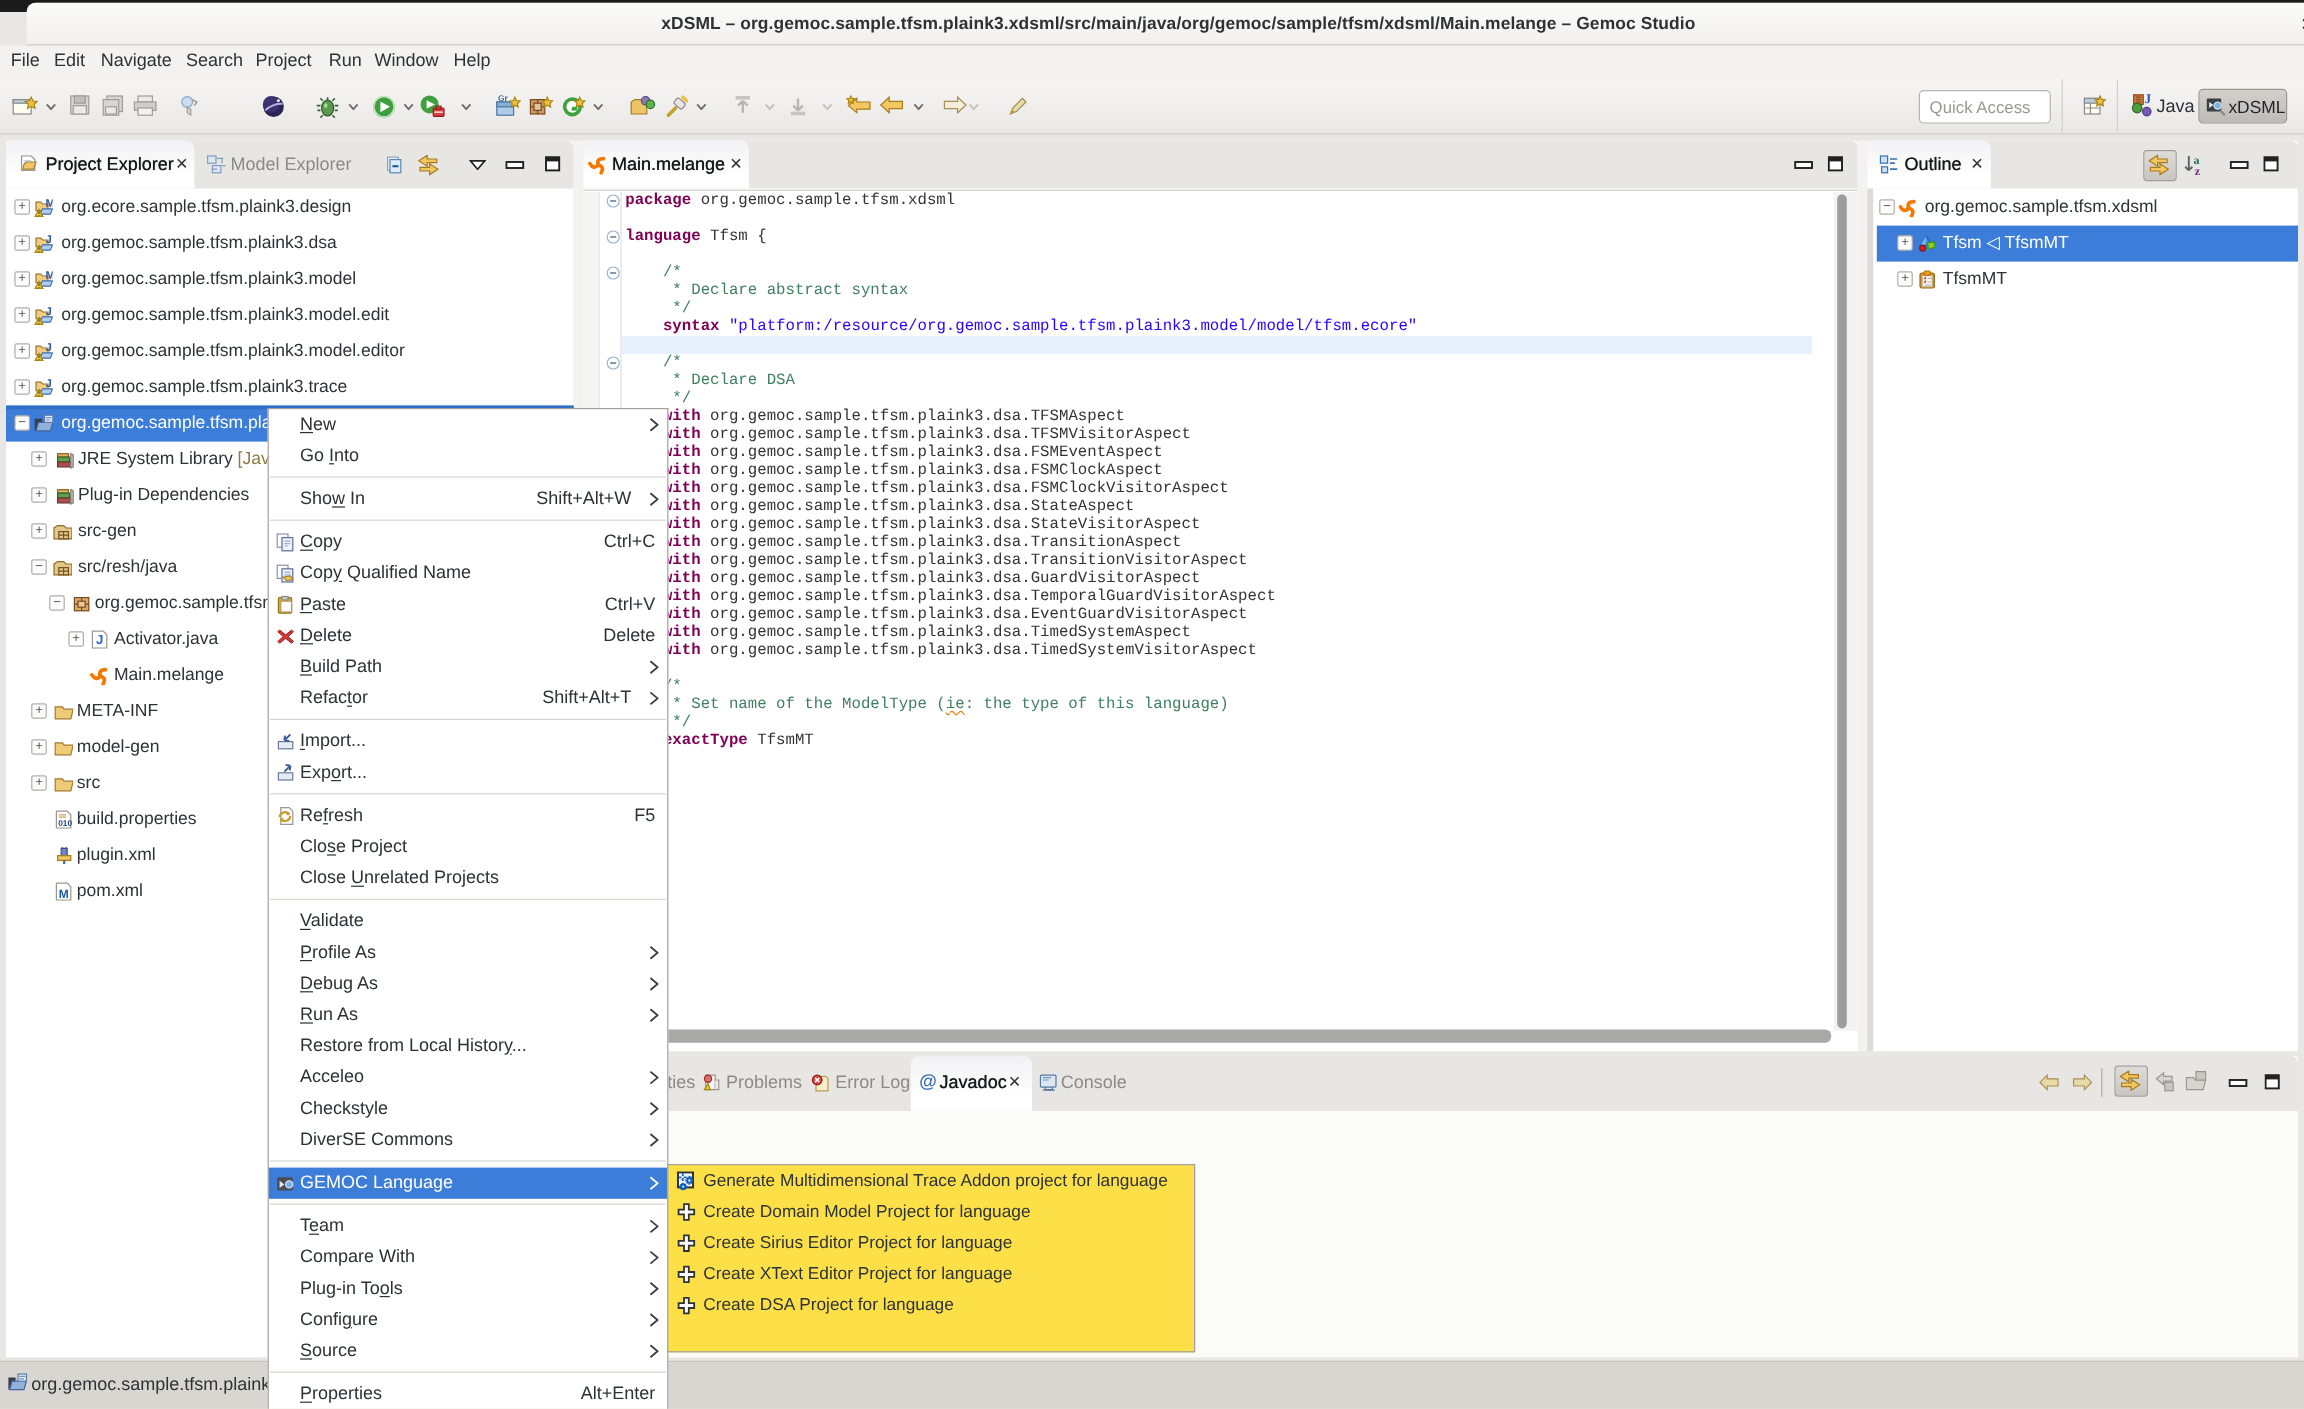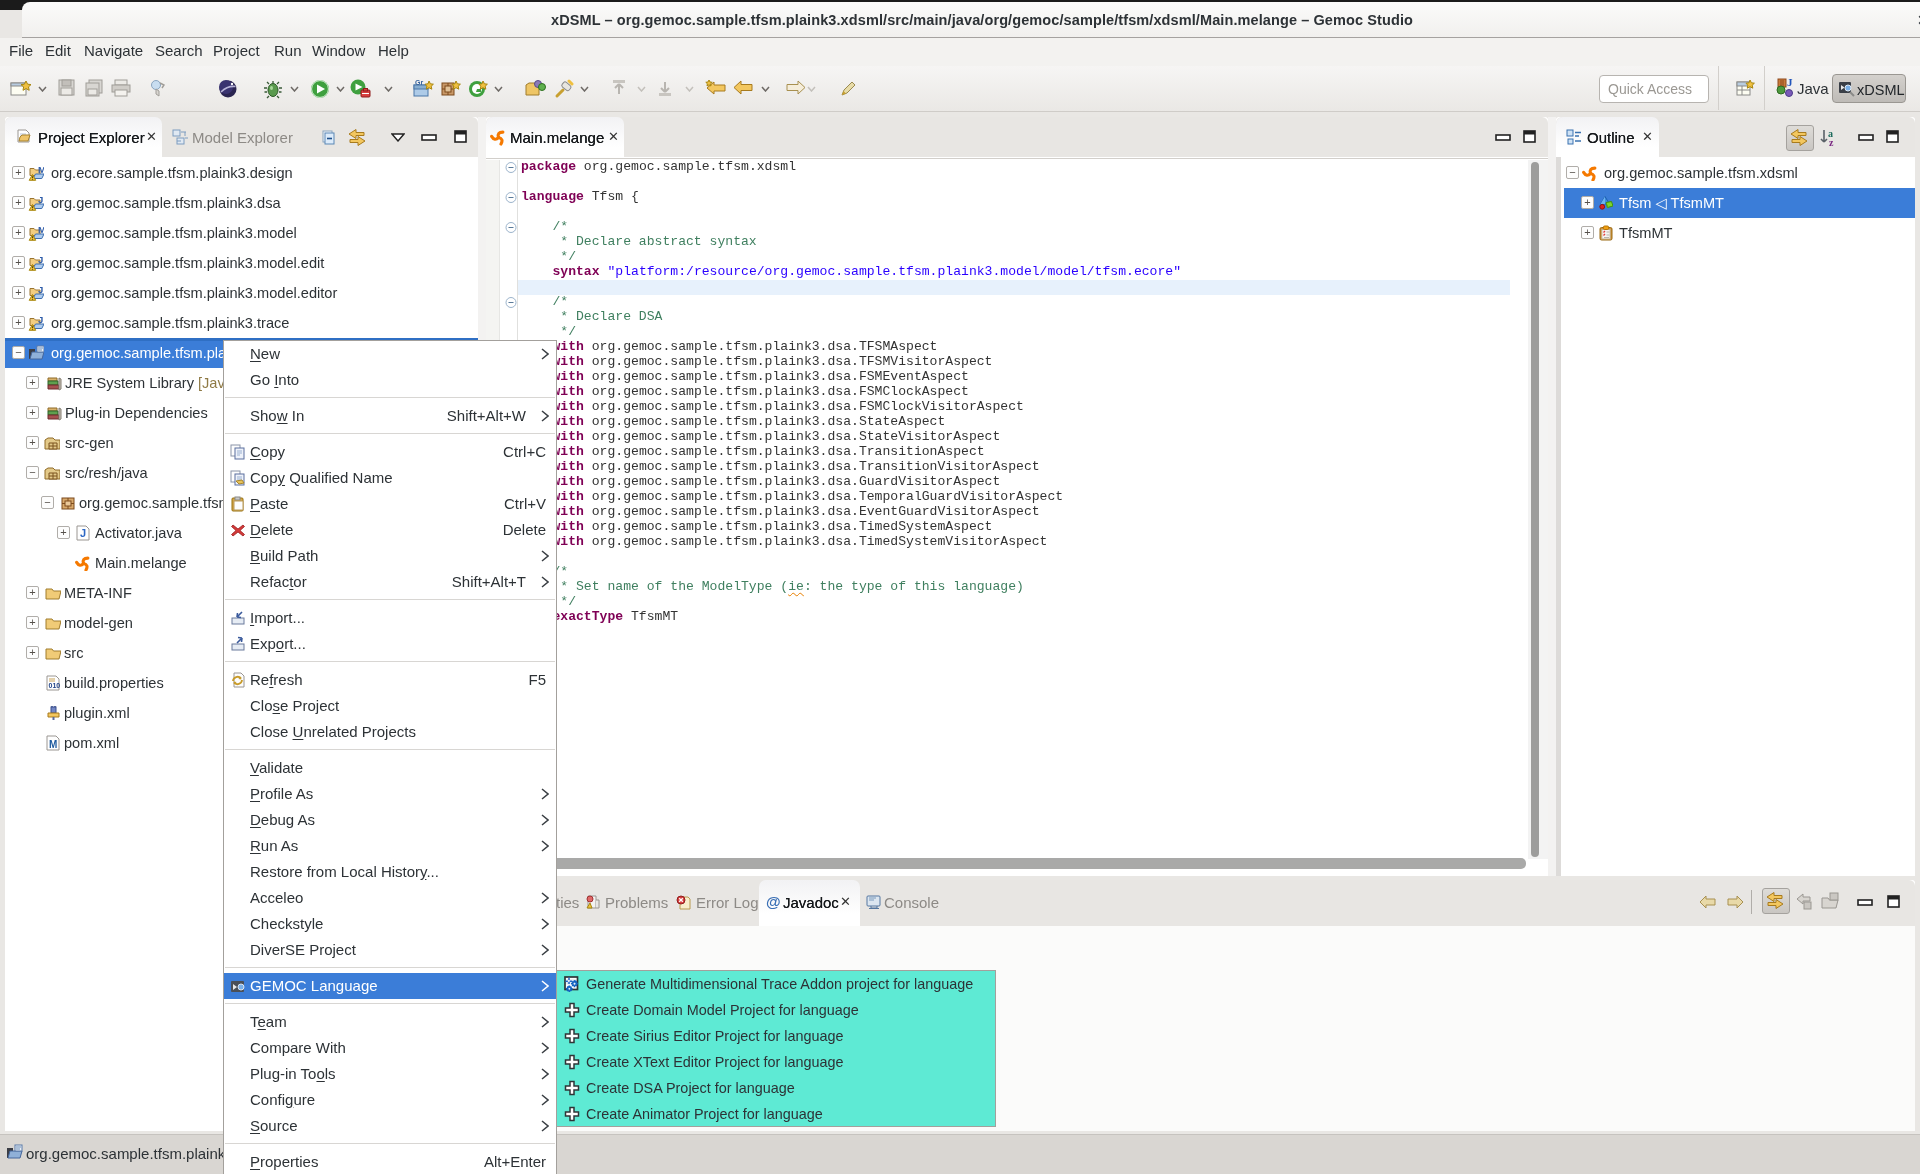--- a/index.html
+++ b/index.html
@@ -32,21 +32,21 @@
 border:1px solid #a3a09c;border-bottom:none;}
 .mrow{position:relative;height:26px;}
 .msep{position:relative;height:10px;}
 .msep:after{content:"";position:absolute;left:1px;right:1px;top:4px;border-top:1px solid #d8d6d3;}
 .mlab{position:absolute;left:26px;top:4px;font-size:15px;color:#2d3236;white-space:nowrap;text-align:right;}
 .macc{position:absolute;right:10px;top:4px;font-size:15px;color:#2d3236;}
 .marr{position:absolute;right:7px;top:7px;width:8px;height:12px;}
 .mico{position:absolute;left:6px;top:5px;width:16px;height:16px;}
 u{text-decoration:underline;text-underline-offset:2px;}
 #qa::placeholder{color:#9b9893;opacity:1;}
-#submenu{position:absolute;left:556px;top:970px;width:440px;height:157px;background:#5eead4;border:1px solid #a3a09c;}
+#submenu{position:absolute;left:556px;top:970px;width:440px;height:157px;background:#fde047;border:1px solid #a3a09c;}
 .srow{position:relative;height:26px;}
 .slab{position:absolute;left:29px;top:5px;font-size:14.4px;color:#2d3236;white-space:nowrap;}
 .sico{position:absolute;left:7px;top:5px;width:16px;height:16px;}
 </style></head>
 <body>
 <div style="position:absolute;left:0;top:0;width:1920px;height:10px;background:#1b1b1b;"></div>
 <div id="titlebar">
  <div id="title">xDSML – org.gemoc.sample.tfsm.plaink3.xdsml/src/main/java/org/gemoc/sample/tfsm/xdsml/Main.melange – Gemoc Studio</div>
  <div id="closex">✕</div>
 </div>
@@ -788,21 +788,21 @@
         <path d="M1 1l6 5-6 5" stroke="#3a3f44" stroke-width="1.5" fill="none"></path>
       </svg>
     </div>
  <div class="mrow">
       <span class="mlab">Checkstyle</span>
       <svg class="marr">
         <path d="M1 1l6 5-6 5" stroke="#3a3f44" stroke-width="1.5" fill="none"></path>
       </svg>
     </div>
  <div class="mrow">
-      <span class="mlab">DiverSE Project</span>
+      <span class="mlab">DiverSE Commons</span>
       <svg class="marr">
         <path d="M1 1l6 5-6 5" stroke="#3a3f44" stroke-width="1.5" fill="none"></path>
       </svg>
     </div>
  <div class="msep"></div>
  <div class="mrow" style="background:#3b7dd8;">
       <svg class="mico" width="16" height="16">
         <rect x="1" y="3" width="13" height="11" rx="1" fill="#4a4f57"></rect>
         <path d="M3 6l4 3-4 3z" fill="#e8e8e8"></path>
         <circle cx="11" cy="9" r="3" fill="#7ab0e8" stroke="#dce8f5"></circle>
@@ -884,19 +884,13 @@
         <path d="M6 1.5h4v4.5h4.5v4H10v4.5H6V10H1.5V6H6z" fill="#fdfdfd" stroke="#2e3436" stroke-width="1.5"></path>
       </svg>
       <span class="slab">Create XText Editor Project for language</span>
     </div>
  <div class="srow">
       <svg class="sico" width="16" height="16">
         <path d="M6 1.5h4v4.5h4.5v4H10v4.5H6V10H1.5V6H6z" fill="#fdfdfd" stroke="#2e3436" stroke-width="1.5"></path>
       </svg>
       <span class="slab">Create DSA Project for language</span>
     </div>
- <div class="srow">
-      <svg class="sico" width="16" height="16">
-        <path d="M6 1.5h4v4.5h4.5v4H10v4.5H6V10H1.5V6H6z" fill="#fdfdfd" stroke="#2e3436" stroke-width="1.5"></path>
-      </svg>
-      <span class="slab">Create Animator Project for language</span>
-    </div>
 </div>
 
 </body></html>

